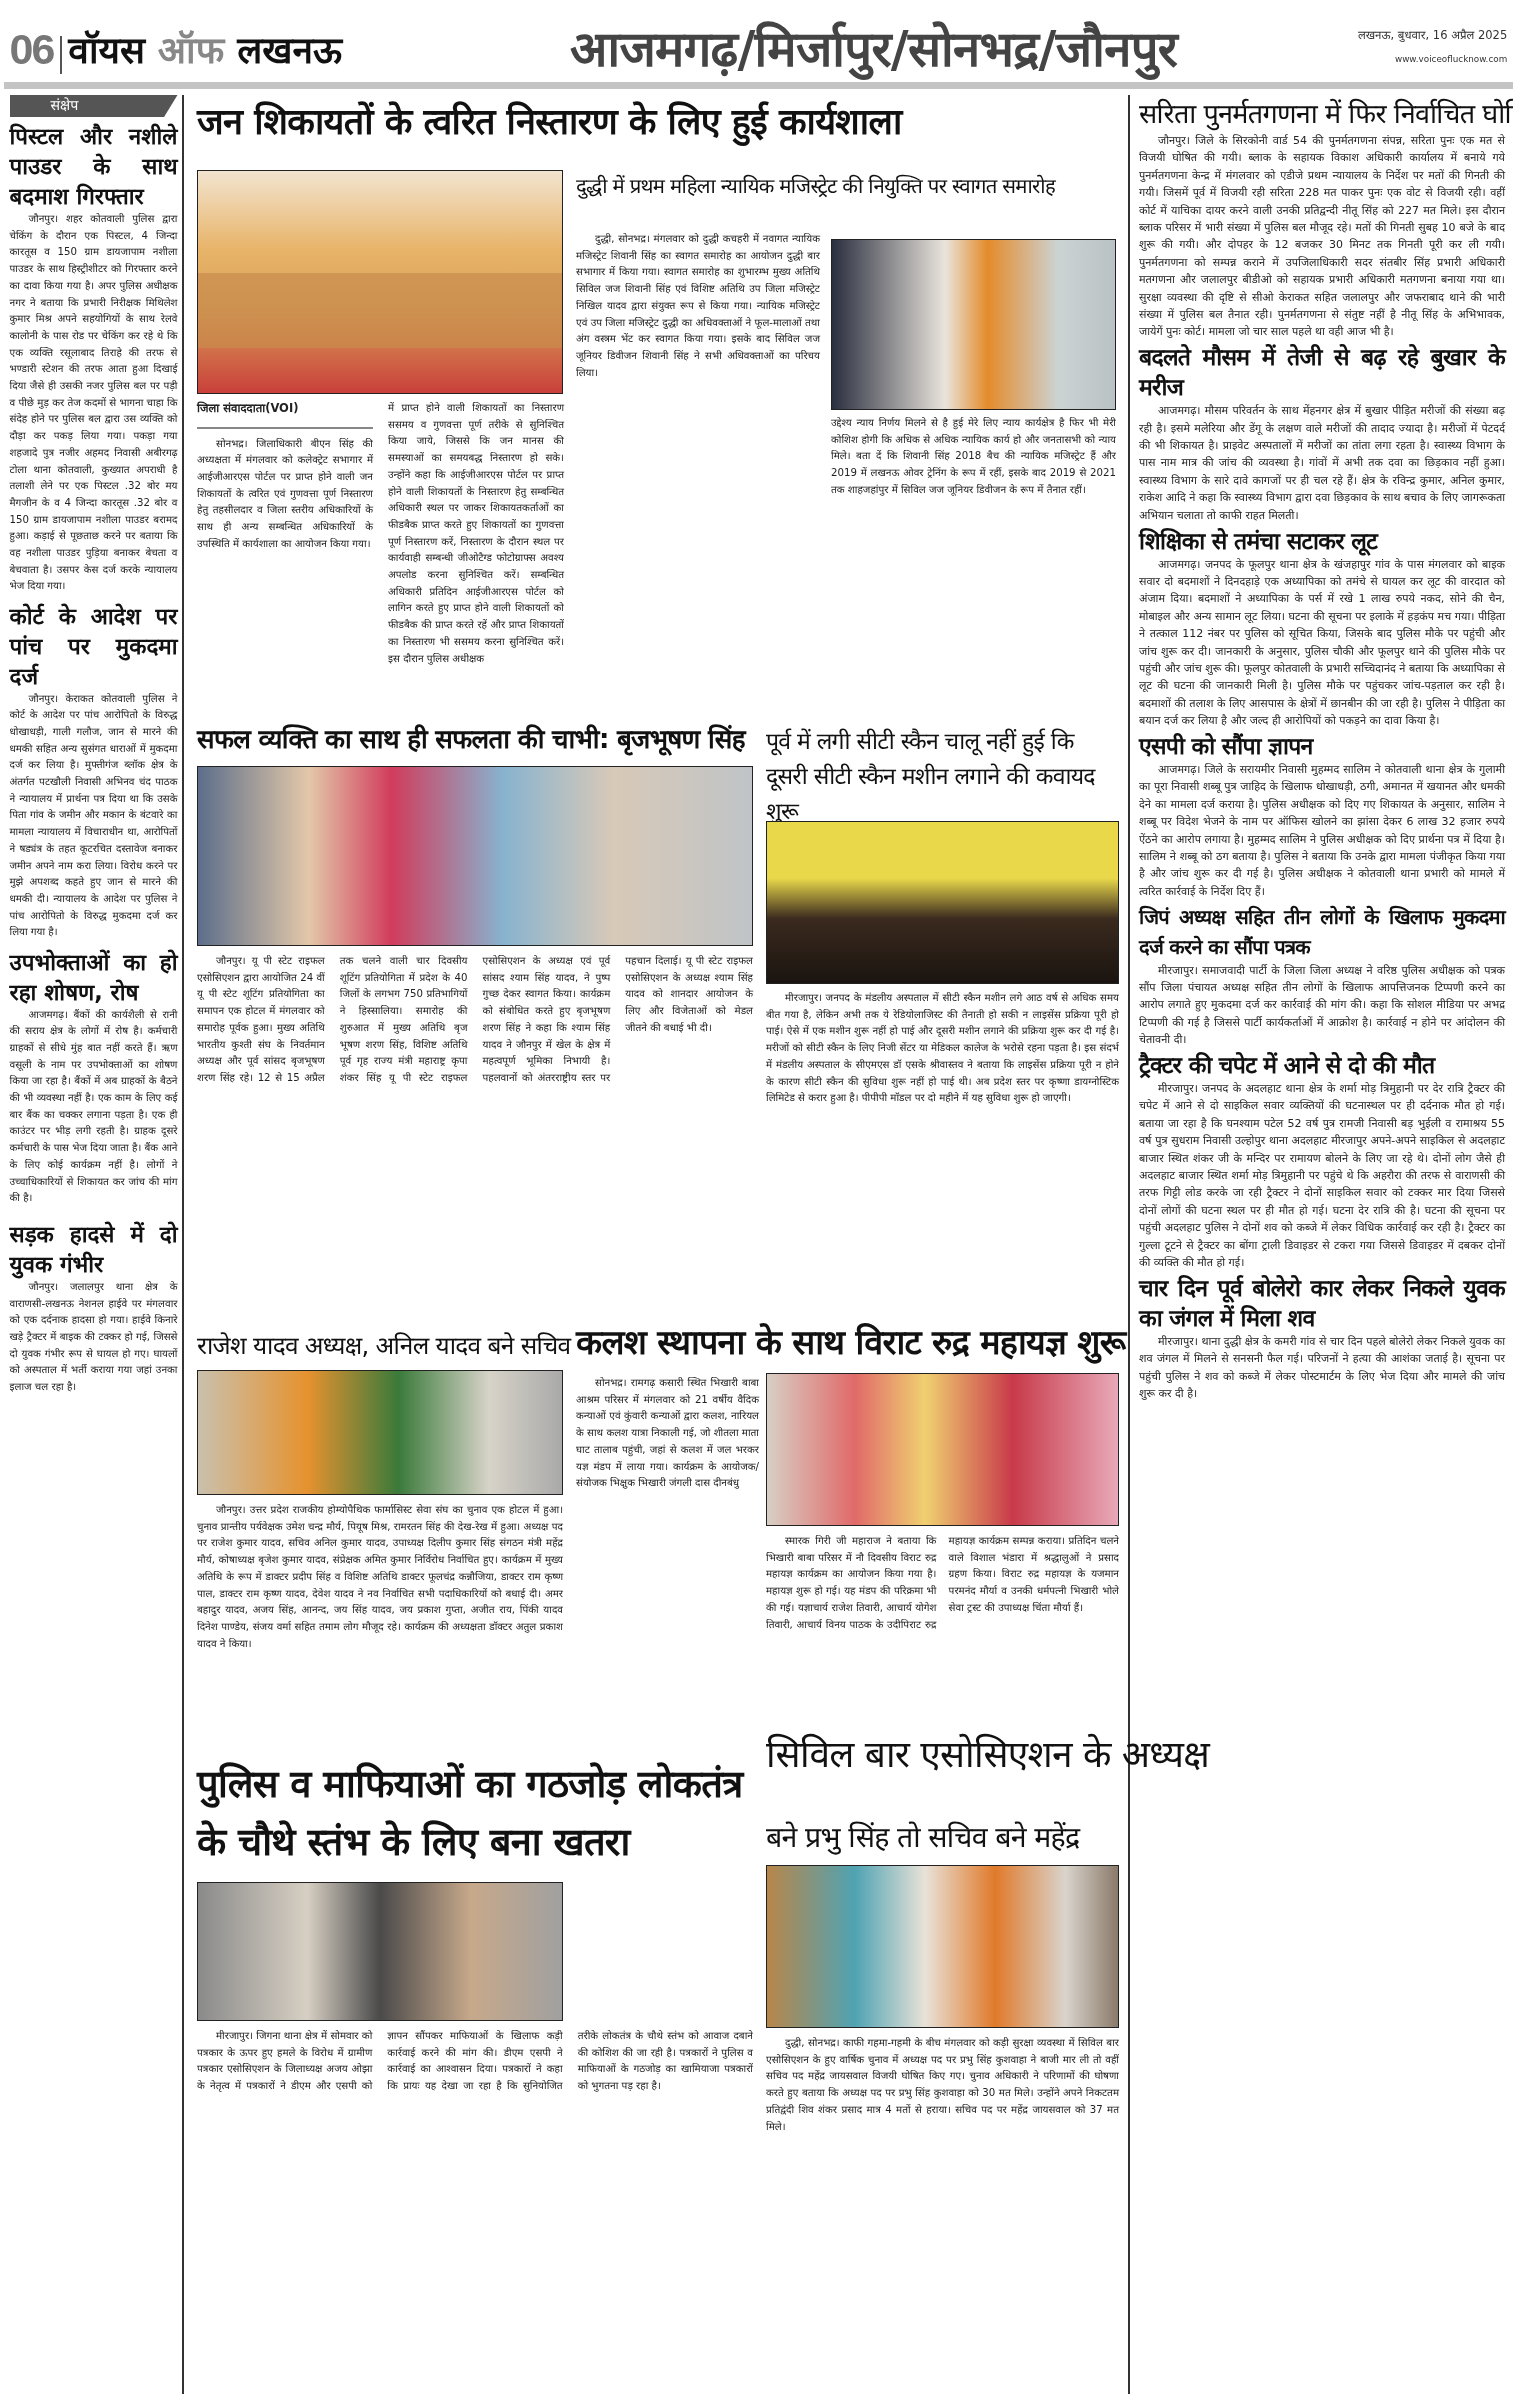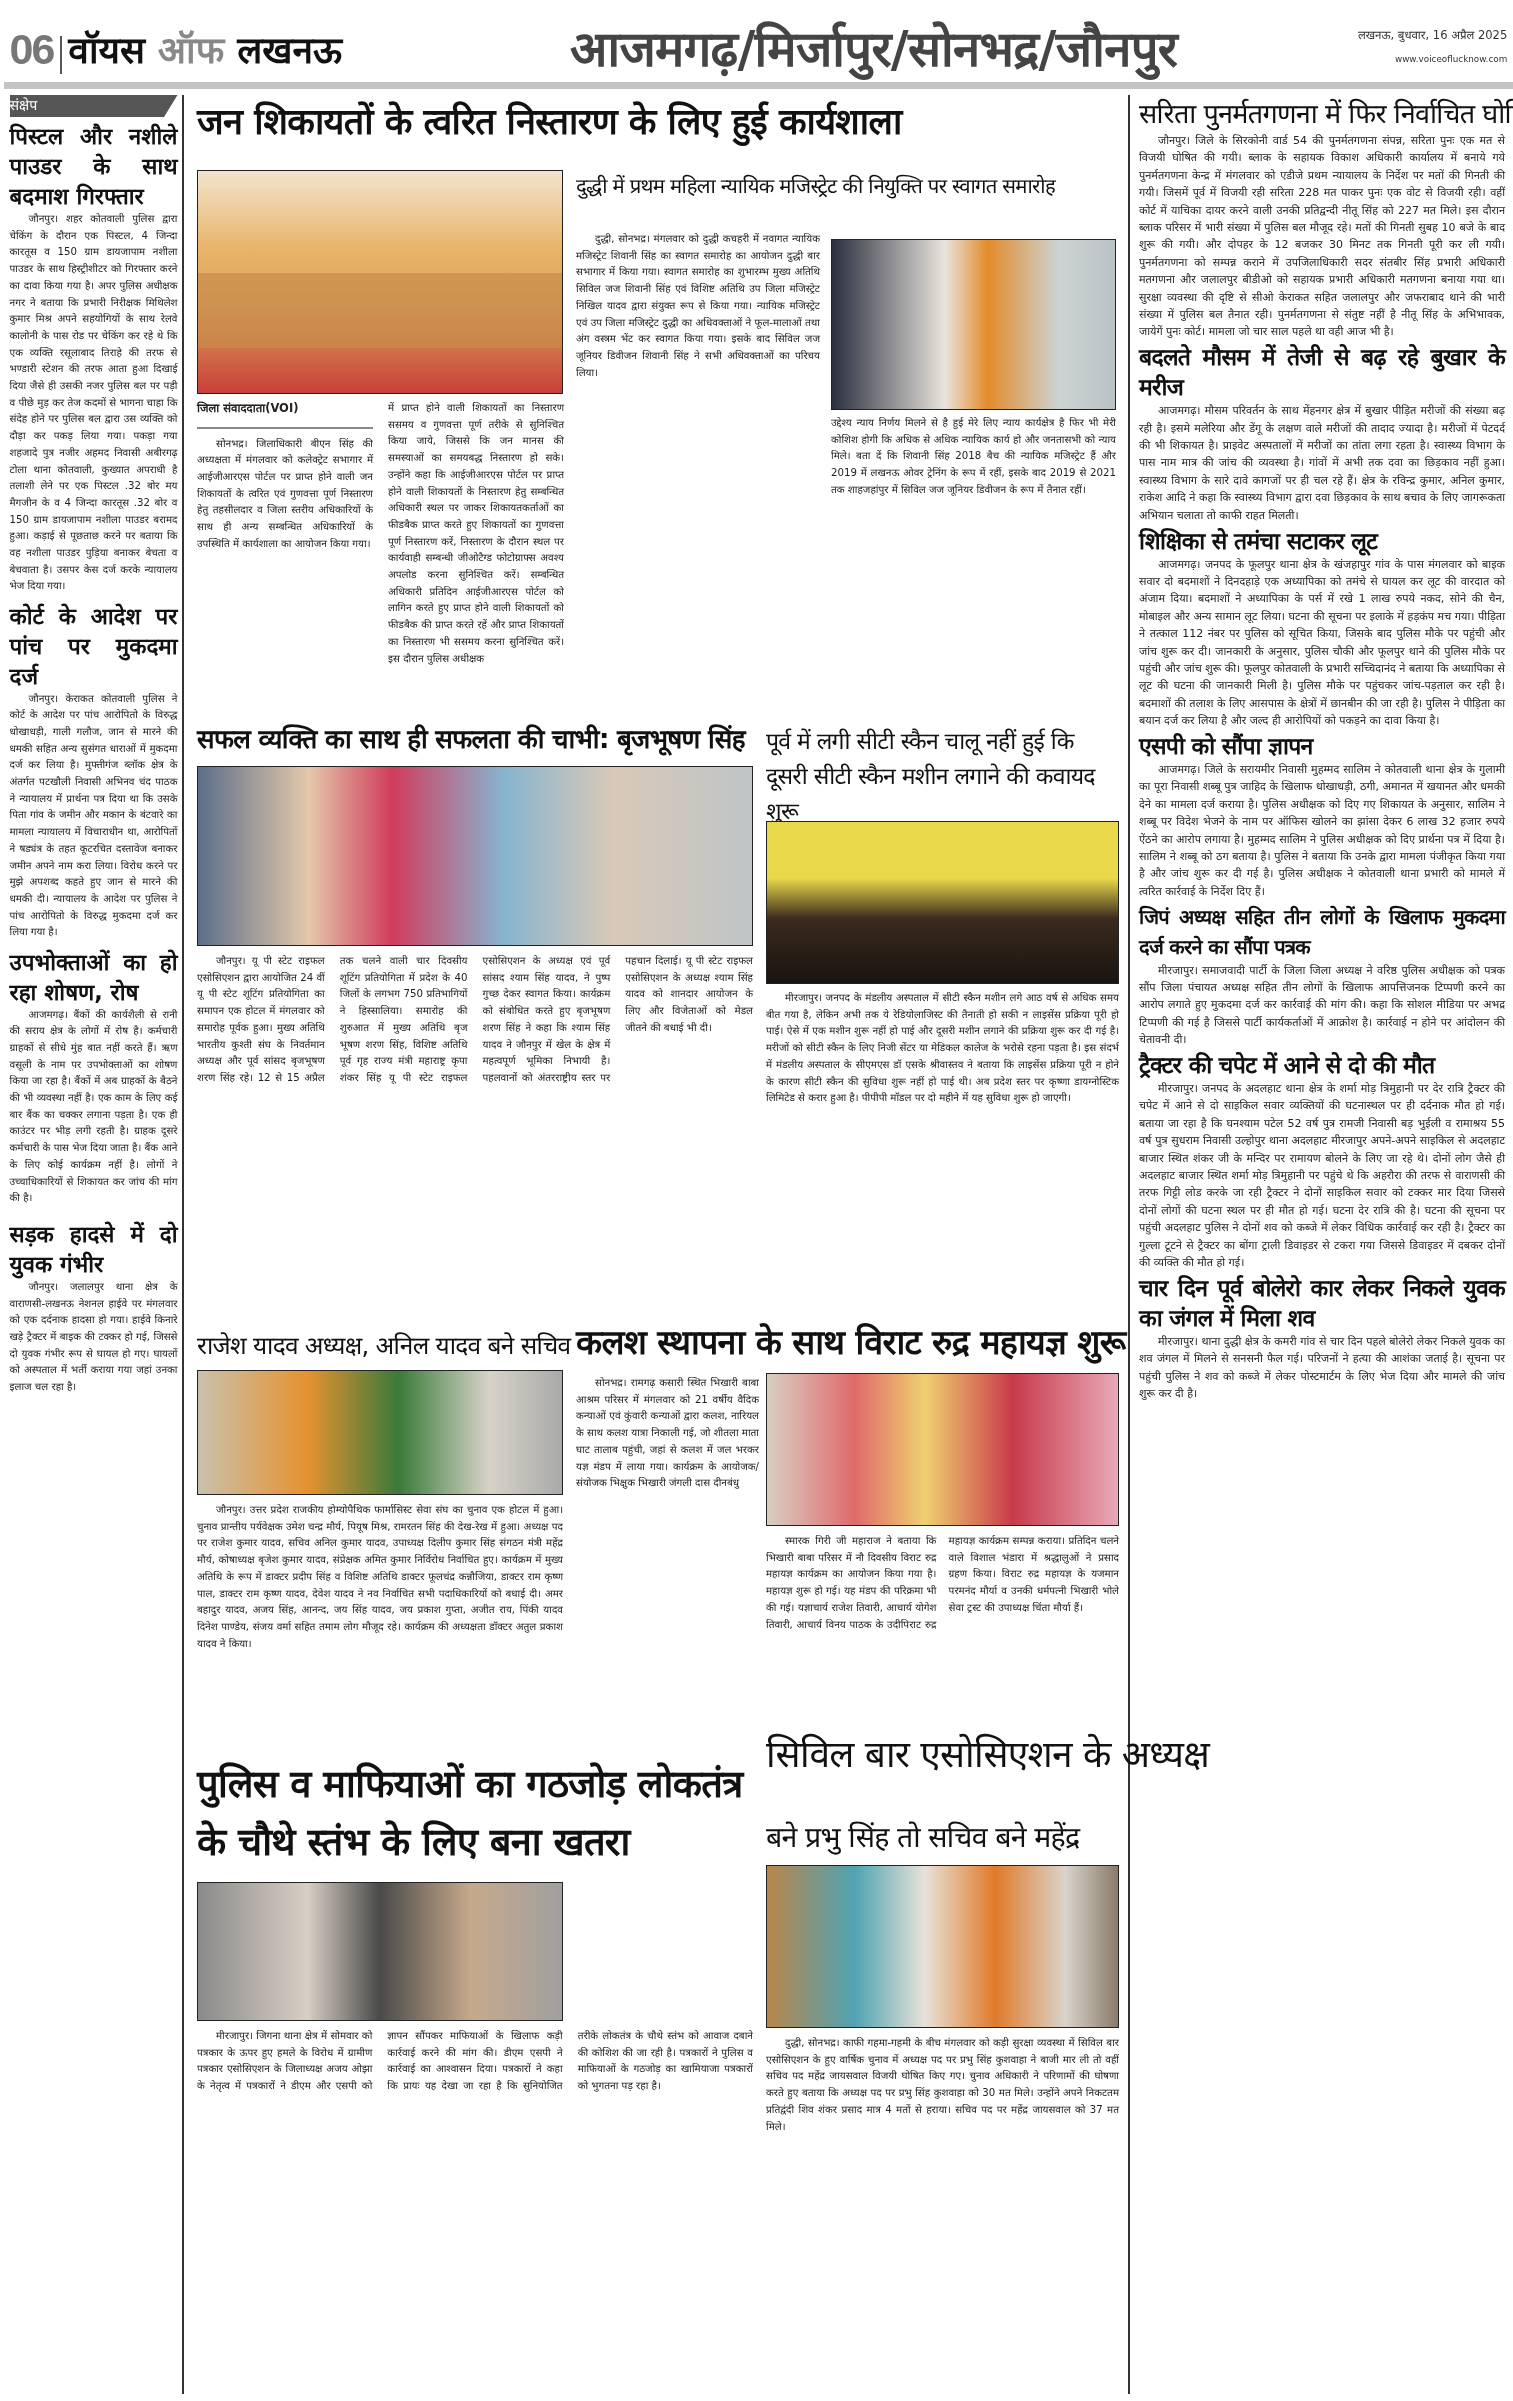--- a/index.html
+++ b/index.html
@@ -9,21 +9,21 @@
 .pageno{font-family:"Liberation Sans",sans-serif;font-weight:bold;font-size:43px;color:#777;letter-spacing:-2px}
 .vsep{width:1.4px;height:38px;background:#555}
 .paper{font-weight:bold;font-size:37px;color:#111}
 .paper .gray{color:#888}
 .section-title{left:570px;top:13.6px;font-weight:bold;font-size:49px;color:#444;letter-spacing:-0.7px}
 .dateline{right:6.8px;top:27px;font-size:11.5px;color:#333;text-align:right}
 .url{right:6.8px;top:54px;font-size:8.8px;color:#333}
 .topbar{left:4.1px;top:82px;width:1510px;height:6.8px;background:#c4c4c4}
 .col{position:absolute;font-size:10.2px;line-height:16.7px;text-align:justify;color:#222}
 .col p{text-indent:19px;margin-bottom:1.4px}
-.tag{left:9.5px;top:95px;width:168px;height:22px;background:#555;color:#fff;font-size:14.2px;clip-path:polygon(0 0,100% 0,92% 100%,0 100%)}
+.tag{left:9.5px;top:95px;width:168px;height:22px;background:#555;color:#fff;font-size:14.2px;padding-left:41px;clip-path:polygon(0 0,100% 0,92% 100%,0 100%)}
 .h-brief{font-weight:bold;font-size:22.4px;line-height:30px;color:#111}
 .rule-v{position:absolute;background:#333;width:2px}
 .hl{position:absolute;font-weight:bold;color:#111;white-space:nowrap;letter-spacing:-0.7px}
 .photo{position:absolute;border:1.4px solid #222;overflow:hidden}
 .byline{font-size:11.5px;font-weight:bold;border-bottom:2px solid #888;padding-bottom:10px;margin-bottom:6.8px}
 </style>
 </head>
 <body>
 
 <div class="abs masthead-left">

